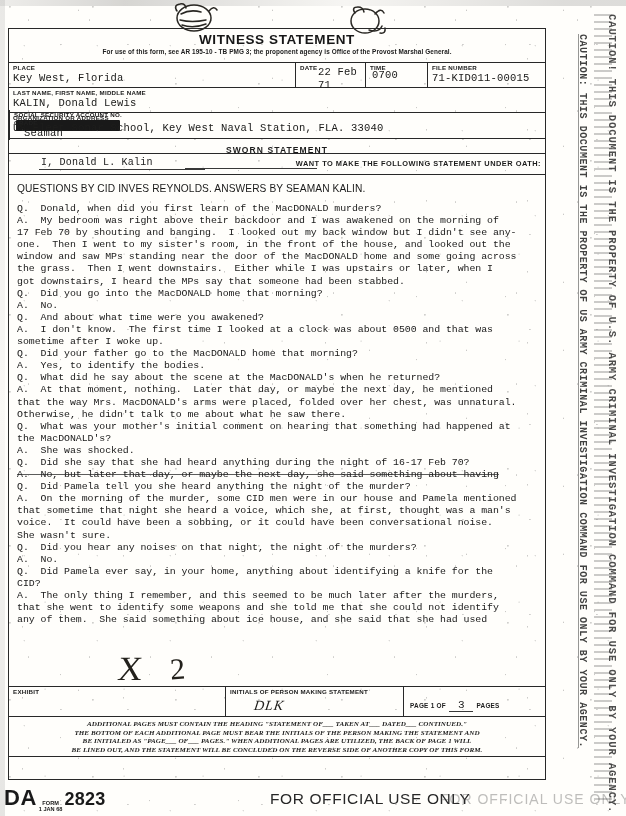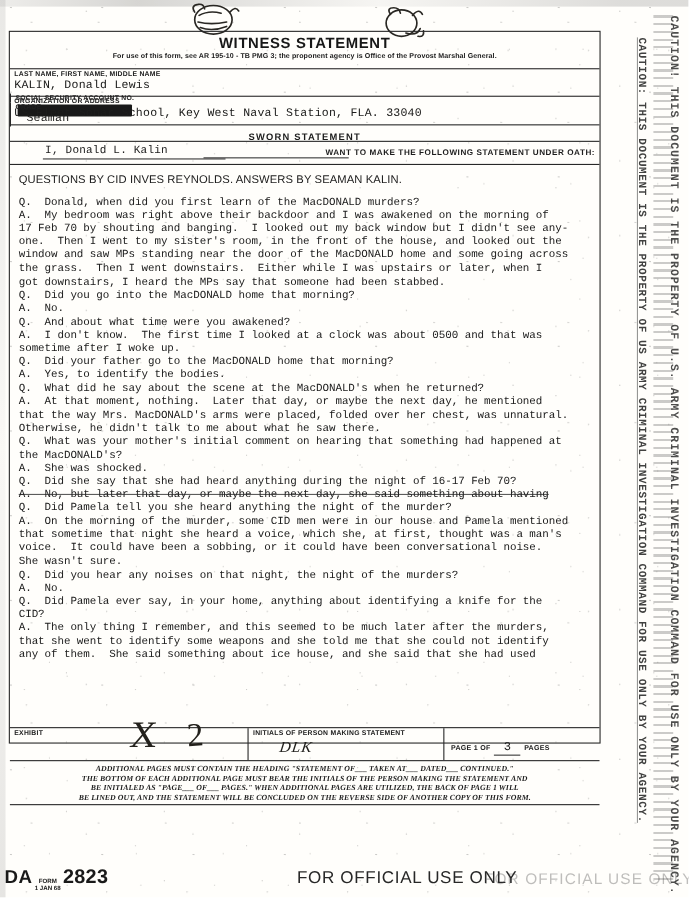--- a/index.html
+++ b/index.html
@@ -41,21 +41,21 @@
     background-size: 83px 77px, 61px 91px, 97px 68px, 73px 85px,
                      89px 63px, 67px 95px, 101px 71px, 79px 87px;
   }
 
   
   #form {
     position: absolute;
     left: 8px;
     top: 28px;
     width: 538px;
-    height: 648px;
+    height: 752px;
     border: 1.4px solid #2b2b2b;
     box-sizing: border-box;
     background: transparent;
   }
 
   .rowline { border-bottom: 1.2px solid #2b2b2b; box-sizing: border-box; }
   .vline  { border-left: 1.2px solid #2b2b2b; box-sizing: border-box; }
 
   
   #title-band {
@@ -257,21 +257,21 @@
     display: flex;
     align-items: center;
   }
   #form-number {
     display: flex;
     align-items: baseline;
     font-family: "Liberation Sans", sans-serif;
     color: #1c1c1c;
     margin-left: 4px;
   }
-  #form-number .da { font-size: 17px; font-weight: bold; letter-spacing: .5px; }
+  #form-number .da { font-size: 22px; font-weight: bold; letter-spacing: .5px; }
   #form-number .formlbl {
     font-size: 5.6px;
     font-weight: bold;
     line-height: 5.6px;
     margin: 0 2px;
     text-align: center;
   }
   #form-number .num { font-size: 18px; font-weight: bold; letter-spacing: .3px; }
   #fouo {
     position: absolute;
@@ -411,20 +411,38 @@
     </g>
   </svg>
 
   <div id="form">
 
     <div id="title-band" class="rowline">
       <div id="doc-title">WITNESS STATEMENT</div>
       <div id="doc-subtitle">For use of this form, see AR 195-10 - TB PMG 3; the proponent agency is Office of the Provost Marshal General.</div>
     </div>
 
+    <div class="fieldrow rowline" style="height:25px;">
+      <div class="cell" style="width:286px;">
+        <div class="caption">PLACE</div>
+        <div class="value">Key West, Florida</div>
+      </div>
+      <div class="cell vline" style="width:70px;">
+        <div class="caption">DATE</div>
+        <div class="value inline" style="left:22px;top:2px;">22 Feb 71</div>
+      </div>
+      <div class="cell vline" style="width:62px;">
+        <div class="caption">TIME</div>
+        <div class="value inline" style="left:6px;top:5px;">0700</div>
+      </div>
+      <div class="cell vline" style="flex:1;">
+        <div class="caption">FILE NUMBER</div>
+        <div class="value">71-KID011-00015</div>
+      </div>
+    </div>
 
     <div class="fieldrow rowline" style="height:25px;flex-direction:column;">
       <div class="cell" style="width:286px;">
         <div class="caption">LAST NAME, FIRST NAME, MIDDLE NAME</div>
         <div class="value">KALIN, Donald Lewis</div>
       </div>
       <div class="cell vline" style="width:132px;">
         <div class="caption">SOCIAL SECURITY ACCOUNT NO.</div>
         <div class="redacted"></div>
       </div>

